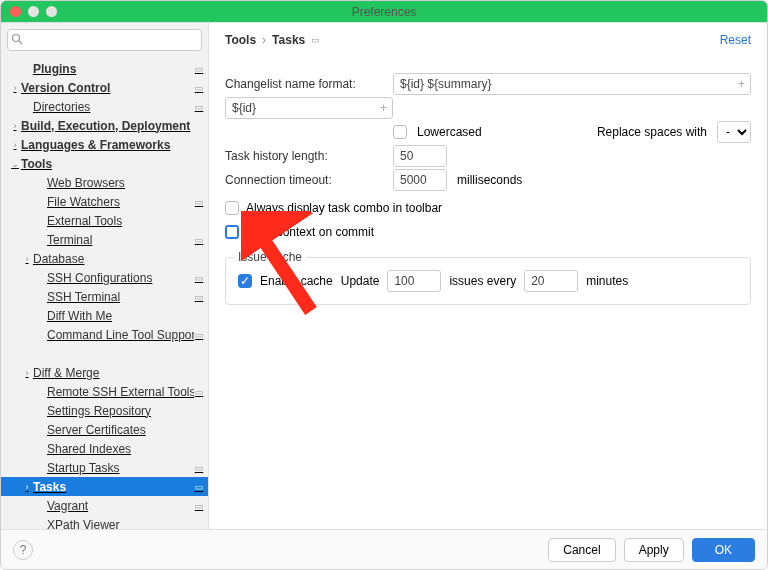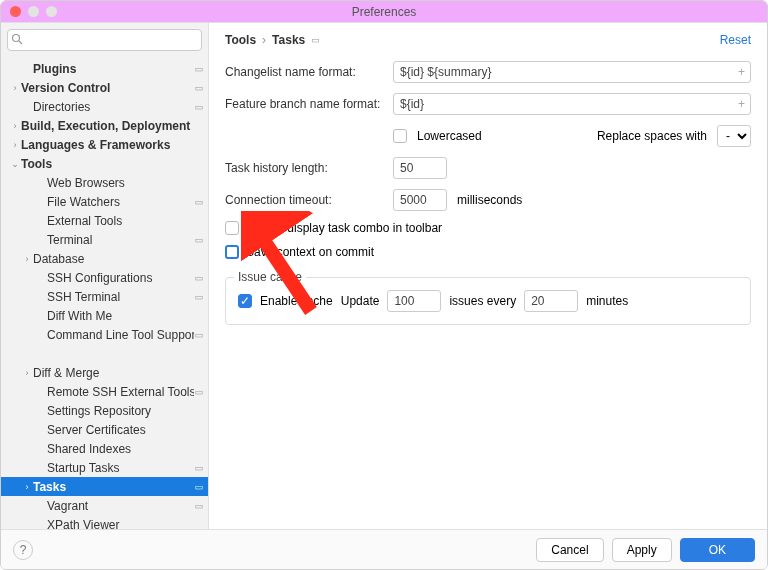--- a/index.html
+++ b/index.html
@@ -1,62 +1,62 @@
 <!DOCTYPE html>
 <html><head>
 <meta charset="utf-8">
 <style>
 * { box-sizing: border-box; margin: 0; padding: 0; font-family: -apple-system, "Helvetica Neue", Arial, sans-serif; font-size: 12px; }
 body { width: 768px; height: 570px; background: #fff; border: 1px solid #d0d0d0; border-radius: 6px; overflow: hidden; position: relative; }
-.titlebar { height: 22px; background: #f0abfc; border-bottom: 1px solid #e0e0e0; display: flex; align-items: center; position: relative; }
+.titlebar { height: 22px; background: #22c55e; border-bottom: 1px solid #e0e0e0; display: flex; align-items: center; position: relative; }
 .traffic { display: flex; gap: 7px; padding-left: 9px; }
 .dot { width: 11px; height: 11px; border-radius: 50%; }
 .dot.red { background: #ff5f57; }
 .dot.grey { background: #e3e3e3; }
 .title { position: absolute; left: 0; right: 0; text-align: center; color: #555; }
 .main { display: flex; height: calc(100% - 22px - 40px); }
 .sidebar { width: 208px; background: #f2f2f2; border-right: 1px solid #e0e0e0; display: flex; flex-direction: column; }
 .search { margin: 6px; position: relative; }
 .search input { width: 100%; height: 22px; border: 1px solid #ccc; border-radius: 4px; padding: 0 6px 0 18px; }
 .search .mag { position: absolute; left: 4px; top: 4px; color: #999; }
-.tree { flex: 1; overflow-y: auto; padding-top: 2px; }
+.tree { flex: 1; overflow-y: auto; padding-top: 2px; text-decoration: underline; }
 .tree-item { display: flex; align-items: center; height: 19px; padding-right: 4px; cursor: default; color: #333; position: relative; }
 .tree-item.selected { background: #1a7cdf; color: #fff; }
 .tree-item.bold .lbl { font-weight: 600; }
 .chev { width: 8px; display: inline-flex; justify-content: center; color: #888; font-size: 9px; margin-right: 2px; }
 .tree-item.selected .chev { color: #fff; }
 .lbl { flex: 1; white-space: nowrap; overflow: hidden; }
 .badge { width: 10px; height: 10px; font-size: 9px; color: #999; display: inline-flex; align-items: center; justify-content: center; }
 .tree-item.selected .badge { color: #cfe; }
 .d0 { padding-left: 10px; } .d1 { padding-left: 22px; } .d2 { padding-left: 36px; }
 .content { flex: 1; padding: 10px 16px; position: relative; overflow: hidden; }
 .crumbs { display: flex; align-items: center; gap: 6px; font-weight: 600; color: #333; }
 .crumbs .sep { color: #999; font-weight: 400; }
 .crumbs .reset { margin-left: auto; color: #2478d5; font-weight: 400; cursor: pointer; }
 .crumbs .cbadge { width: 10px; font-size: 9px; color: #999; font-weight: 400; }
-.form { margin-top: 14px; display: grid; grid-template-columns: 168px 1fr; row-gap: 10px; align-items: center; }
+.form { margin-top: 26px; display: grid; grid-template-columns: 168px 1fr; row-gap: 2px; align-items: center; }
 .form label { color: #333; }
 .txt { width: 100%; height: 22px; border: 1px solid #ccc; border-radius: 3px; padding: 0 6px; color: #444; }
 .txt.wplus { padding-right: 18px; }
 .plus { position: absolute; right: 6px; top: 50%; transform: translateY(-50%); color: #aaa; }
 .rel { position: relative; }
 .short { width: 54px; }
 .row2 { grid-column: 2; display: flex; align-items: center; gap: 10px; }
 .cbx { width: 14px; height: 14px; border: 1px solid #bbb; border-radius: 3px; display: inline-flex; align-items: center; justify-content: center; background: #fff; }
 .cbx.checked { background: #2b7de1; border-color: #2b7de1; color: #fff; }
 .cbx.highlight { border: 2px solid #2b7de1; }
 .cbrow { display: flex; align-items: center; gap: 7px; margin-top: 10px; }
 .fieldset { margin-top: 18px; border: 1px solid #ddd; border-radius: 4px; padding: 12px; position: relative; }
 .fieldset .legend { position: absolute; top: -8px; left: 8px; background: #fff; padding: 0 4px; color: #444; }
 .fieldset .inner { display: flex; align-items: center; gap: 8px; }
 .footer { position: absolute; bottom: 0; left: 0; right: 0; height: 40px; border-top: 1px solid #e0e0e0; display: flex; align-items: center; padding: 0 12px; background: #fafafa; }
 .help { width: 20px; height: 20px; border: 1px solid #ccc; border-radius: 50%; display: flex; align-items: center; justify-content: center; color: #777; }
 .btns { margin-left: auto; display: flex; gap: 8px; }
 .btn { height: 24px; padding: 0 14px; border: 1px solid #ccc; border-radius: 4px; background: #fff; cursor: pointer; }
-.btn.primary { background: #2b7de1; color: #fff; border-color: #2b7de1; padding: 0 28px; }
+.btn.primary { background: #2b7de1; color: #fff; border-color: #2b7de1; padding: 0 22px; }
 .arrow-svg { position: absolute; left: 240px; top: 210px; pointer-events: none; }
 .sel { height: 22px; border: 1px solid #ccc; border-radius: 3px; background: #fff; padding: 0 4px; }
 </style>
 </head>
 <body>
 
 <div class="titlebar">
   <div class="traffic">
     <div class="dot red"></div>
     <div class="dot grey"></div>
@@ -213,21 +213,20 @@
       <span class="reset">Reset</span>
     </div>
 
     <div class="form">
       <label>Changelist name format:</label>
       <div class="rel">
         <input class="txt wplus" value="${id} ${summary}" style="">
         <span class="plus">+</span>
       </div>
 
-      <label>Feature branch name format:</label>
       <div class="rel">
         <input class="txt wplus" value="${id}" style="">
         <span class="plus">+</span>
       </div>
 
       <div></div>
       <div class="row2">
         <span class="cbx"></span>
         <span>Lowercased</span>
         <span style="margin-left:auto">Replace spaces with</span>

